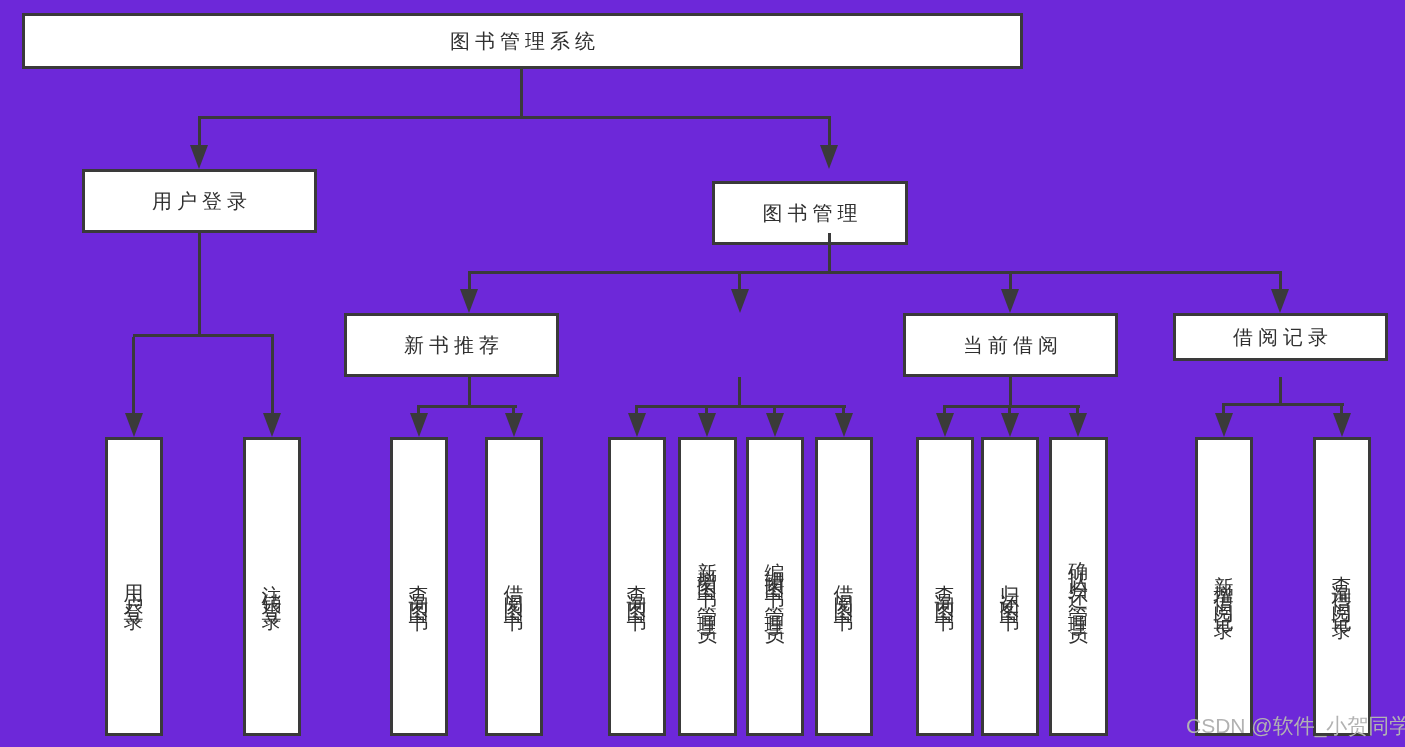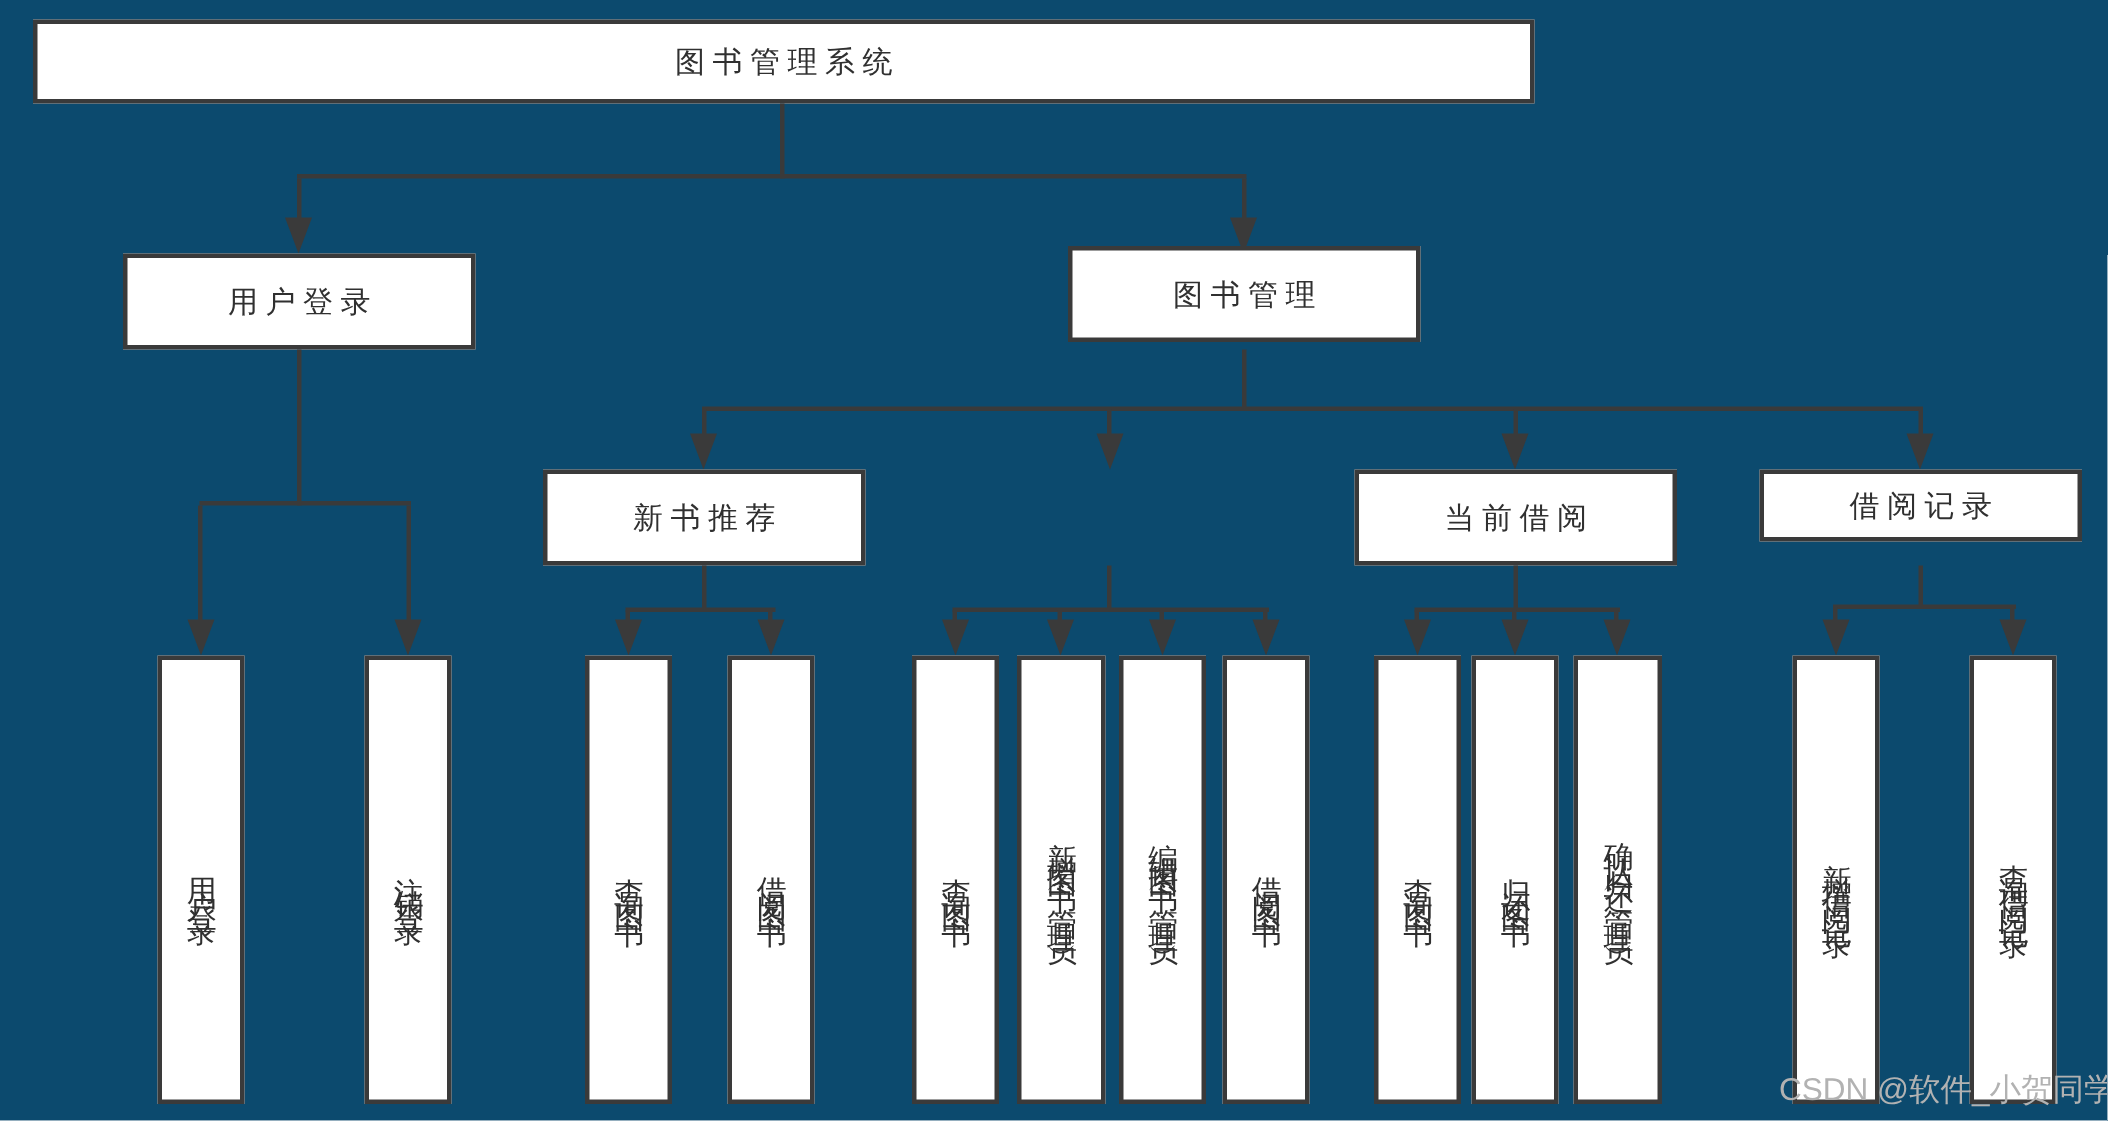--- a/index.html
+++ b/index.html
@@ -1,17 +1,17 @@
 <!DOCTYPE html>
 <html><head>
 <meta charset="utf-8">
 <style>
   html, body { margin:0; padding:0; background:#ffffff; }
   .canvas {
-    position:relative; width:1405px; height:747px; background:#0c4a6e;
+    position:relative; width:1405px; height:747px; background:#6d28d9;
     font-family:"Liberation Sans", sans-serif; overflow:hidden; color:#303030;
   }
   .node {
     position:absolute; box-sizing:border-box; border:3px solid #3a3a3a;
     background:#ffffff; display:flex; align-items:center; justify-content:center;
   }
   .node .h-label { font-size:20px; letter-spacing:5px; text-indent:5px; white-space:nowrap; }
   .node .v-label {
     writing-mode:vertical-rl; text-orientation:mixed;
     font-size:20px; letter-spacing:9px; line-height:1;
@@ -39,21 +39,21 @@
   <div class="line" style="left:520px;top:69px;width:3px;height:50px"></div>
   <div class="line" style="left:198px;top:116px;width:633px;height:3px"></div>
   <div class="line" style="left:198px;top:119px;width:3px;height:28px"></div>
   <div class="arrow" style="left:190px;top:145px"></div>
   <div class="line" style="left:828px;top:119px;width:3px;height:28px"></div>
   <div class="arrow" style="left:820px;top:145px"></div>
 
   <div class="node" style="left:82px;top:169px;width:235px;height:64px">
     <span class="h-label">用户登录</span>
   </div>
-  <div class="node" style="left:712px;top:164px;width:235px;height:64px">
+  <div class="node" style="left:712px;top:181px;width:196px;height:64px">
     <span class="h-label">图书管理</span>
   </div>
 
   <div class="line" style="left:198px;top:233px;width:3px;height:104px"></div>
   <div class="line" style="left:133px;top:334px;width:141px;height:3px"></div>
   <div class="line" style="left:132px;top:337px;width:3px;height:78px"></div>
   <div class="arrow" style="left:125px;top:413px"></div>
   <div class="line" style="left:271px;top:337px;width:3px;height:78px"></div>
   <div class="arrow" style="left:263px;top:413px"></div>
 
@@ -61,21 +61,21 @@
   <div class="line" style="left:468px;top:271px;width:814px;height:3px"></div>
   <div class="line" style="left:468px;top:273px;width:3px;height:18px"></div>
   <div class="arrow" style="left:460px;top:289px"></div>
   <div class="line" style="left:738px;top:273px;width:3px;height:18px"></div>
   <div class="arrow" style="left:731px;top:289px"></div>
   <div class="line" style="left:1009px;top:273px;width:3px;height:18px"></div>
   <div class="arrow" style="left:1001px;top:289px"></div>
   <div class="line" style="left:1279px;top:273px;width:3px;height:18px"></div>
   <div class="arrow" style="left:1271px;top:289px"></div>
 
-  <div class="node" style="left:362px;top:313px;width:215px;height:64px">
+  <div class="node" style="left:344px;top:313px;width:215px;height:64px">
     <span class="h-label">新书推荐</span>
   </div>
   <div class="node" style="left:903px;top:313px;width:215px;height:64px">
     <span class="h-label">当前借阅</span>
   </div>
   <div class="node" style="left:1173px;top:313px;width:215px;height:48px">
     <span class="h-label">借阅记录</span>
   </div>
 
   <div class="line" style="left:468px;top:377px;width:3px;height:30px"></div>

